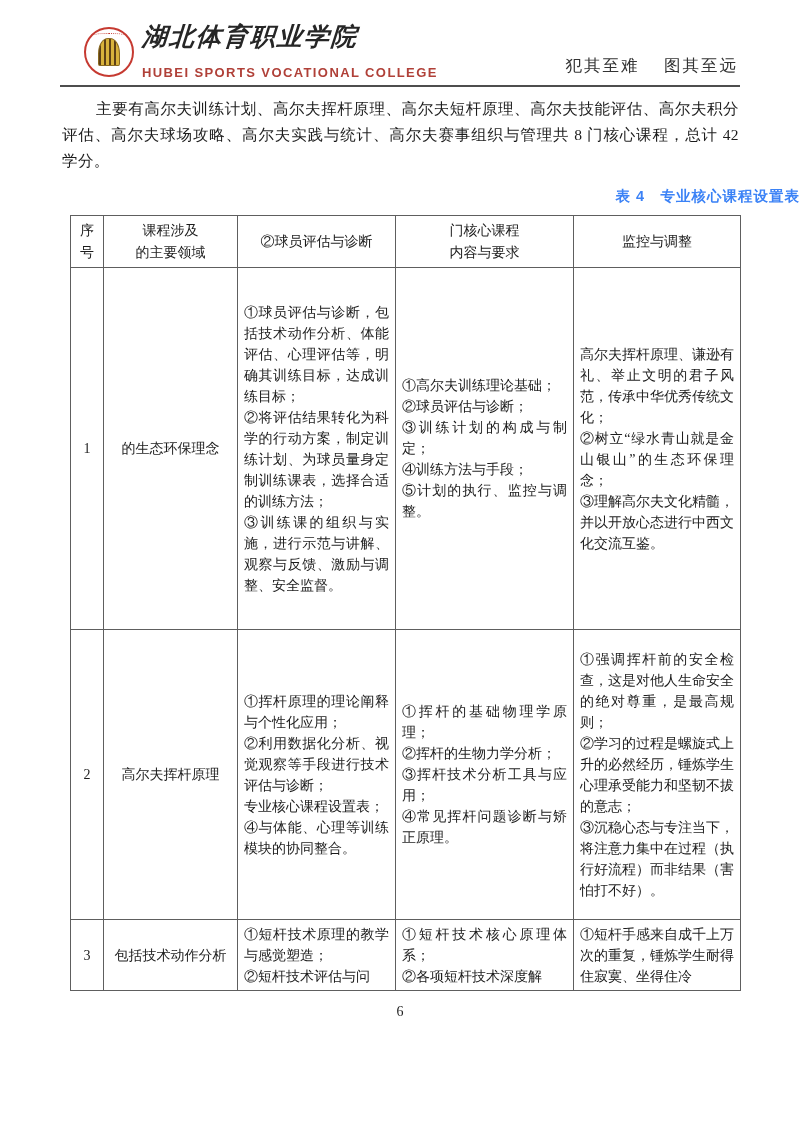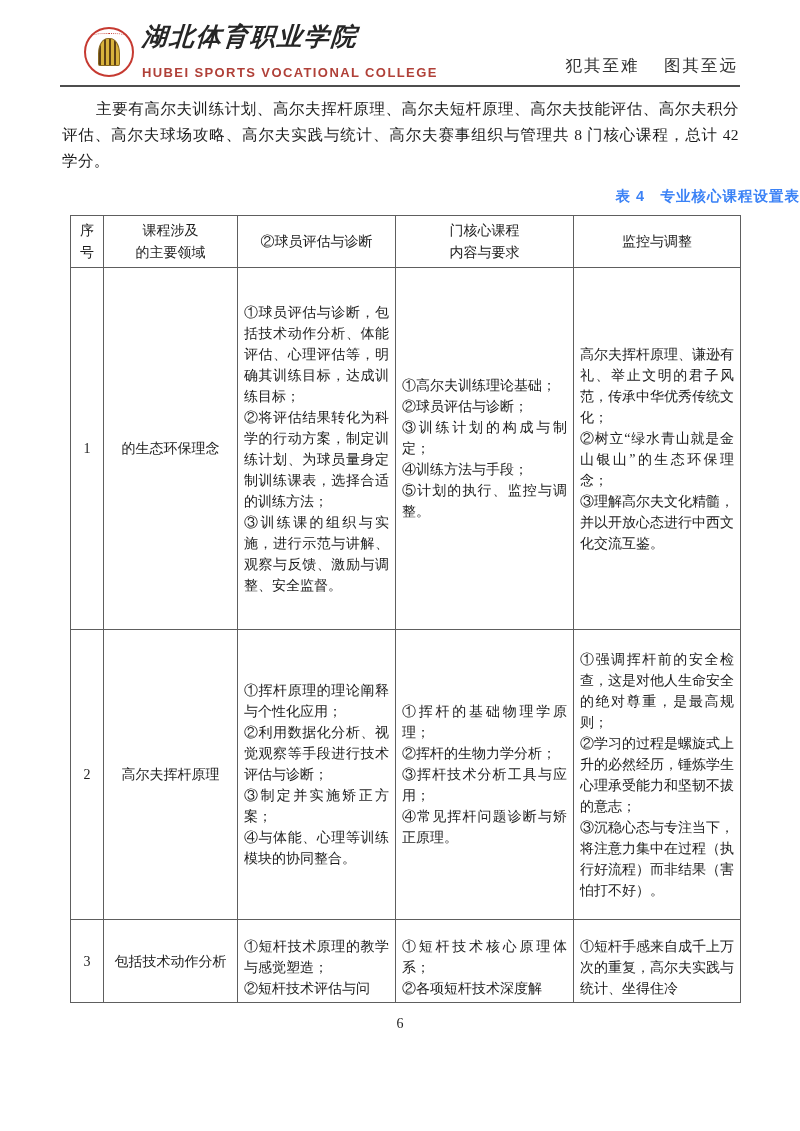--- a/index.html
+++ b/index.html
@@ -72,21 +72,21 @@
   table.courses th {
     font-weight:normal; text-align:center; height:52px; line-height:22px;
     padding:3px 2px;
   }
   td.c-center { text-align:center; padding:2px 2px; }
   td.c-text { text-align:justify; padding:4px 6px; }
   tr.row-1 { height:362px; }
   tr.row-2 { height:290px; }
   tr.row-3 { height:69px; }
   tr.row-3 td.c-text { vertical-align:top; }
-  tr.row-3 .clip { max-height:62px; overflow:hidden;margin-top:12px; }
+  tr.row-3 .clip { max-height:62px; overflow:hidden; }
 
   .page-number {
     text-align:center; margin-top:13px; font-size:14px; color:#222;
   }
 </style>
 </head>
 <body>
 
 <div class="page">
 
@@ -145,37 +145,37 @@
 ⑤计划的执行、监控与调整。</td>
         <td class="c-text">高尔夫挥杆原理、谦逊有礼、举止文明的君子风范，传承中华优秀传统文化；
 ②树立“绿水青山就是金山银山”的生态环保理念；
 ③理解高尔夫文化精髓，并以开放心态进行中西文化交流互鉴。</td>
       </tr>
       <tr class="row-2">
         <td class="c-center">2</td>
         <td class="c-center">高尔夫挥杆原理</td>
         <td class="c-text">①挥杆原理的理论阐释与个性化应用；
 ②利用数据化分析、视觉观察等手段进行技术评估与诊断；
-③制定并实施矫正方案；
+专业核心课程设置表；
 ④与体能、心理等训练模块的协同整合。</td>
         <td class="c-text">①挥杆的基础物理学原理；
 ②挥杆的生物力学分析；
 ③挥杆技术分析工具与应用；
 ④常见挥杆问题诊断与矫正原理。</td>
         <td class="c-text">①强调挥杆前的安全检查，这是对他人生命安全的绝对尊重，是最高规则；
 ②学习的过程是螺旋式上升的必然经历，锤炼学生心理承受能力和坚韧不拔的意志；
 ③沉稳心态与专注当下，将注意力集中在过程（执行好流程）而非结果（害怕打不好）。</td>
       </tr>
       <tr class="row-3">
         <td class="c-center">3</td>
         <td class="c-center">包括技术动作分析</td>
         <td class="c-text"><div class="clip">①短杆技术原理的教学与感觉塑造；
 ②短杆技术评估与问</div></td>
         <td class="c-text"><div class="clip">①短杆技术核心原理体系；
 ②各项短杆技术深度解</div></td>
-        <td class="c-text"><div class="clip">①短杆手感来自成千上万次的重复，高尔夫实践与统计、坐得住冷</div></td>
+        <td class="c-text"><div class="clip">①短杆手感来自成千上万次的重复，锤炼学生耐得住寂寞、坐得住冷</div></td>
       </tr>
     </tbody>
   </table>
 
   <div class="page-number">6</div>
 
 </div>
 
 </body></html>

